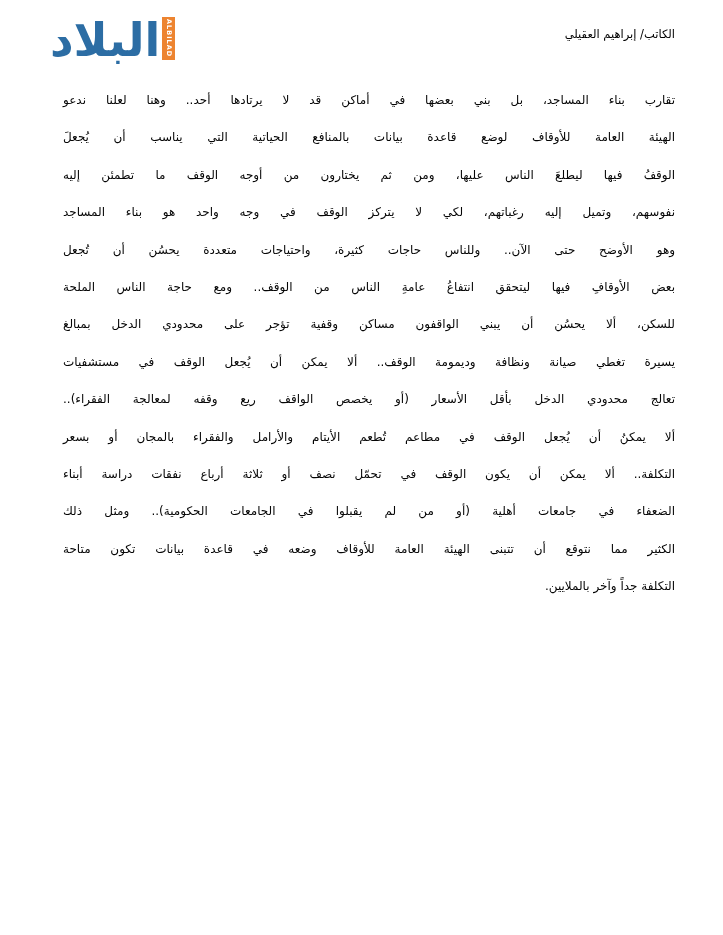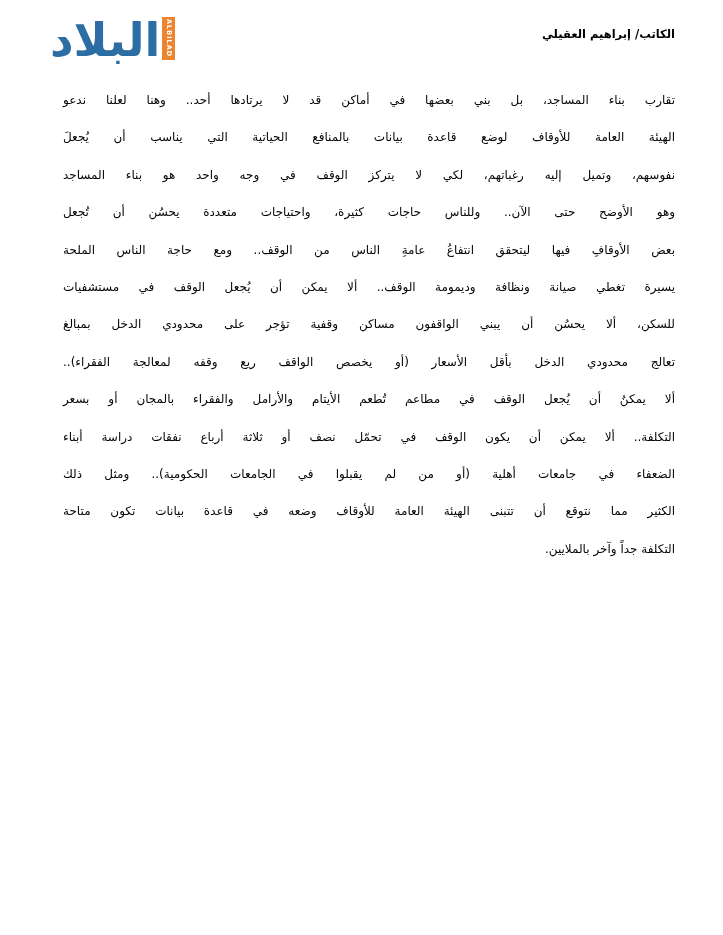--- a/index.html
+++ b/index.html
@@ -43,21 +43,21 @@
     align-items: center;
     justify-content: center;
     box-sizing: border-box;
   }
   .author {
     position: absolute;
     top: 27px;
     right: 56px;
     direction: rtl;
     font-size: 11.5px;
-    font-weight: bold;
+    font-weight: normal;
     color: #000000;
   }
 
   
   .article {
     position: absolute;
     top: 82px;
     left: 55px;
     right: 56px;
     direction: rtl;
@@ -95,25 +95,26 @@
   <div class="logo">
     <span class="logo-ar" style="color: rgb(44, 109, 164);">البلاد</span>
     <span class="logo-bar" style="background-color: rgb(237, 132, 48);">ALBILAD</span>
   </div>
 
   <div class="author">الكاتب/ إبراهيم العقيلي</div>
 
   <div class="article">
     <div class="line">تقارب بناء المساجد، بل بني بعضها في أماكن قد لا يرتادها أحد.. وهنا لعلنا ندعو</div>
     <div class="line">الهيئة العامة للأوقاف لوضع قاعدة بيانات بالمنافع الحياتية التي يناسب أن يُجعلَ</div>
+    <div class="line">الوقفُ فيها ليطلعَ الناس عليها، ومن ثم يختارون من أوجه الوقف ما تطمئن إليه</div>
     <div class="line">نفوسهم، وتميل إليه رغباتهم، لكي لا يتركز الوقف في وجه واحد هو بناء المساجد</div>
     <div class="line">وهو الأوضح حتى الآن.. وللناس حاجات كثيرة، واحتياجات متعددة يحسُن أن تُجعل</div>
     <div class="line">بعض الأوقافِ فيها ليتحقق انتفاعُ عامةِ الناس من الوقف.. ومع حاجة الناس الملحة</div>
+    <div class="line">للسكن، ألا يحسُن أن يبني الواقفون مساكن وقفية تؤجر على محدودي الدخل بمبالغ</div>
     <div class="line">يسيرة تغطي صيانة ونظافة وديمومة الوقف.. ألا يمكن أن يُجعل الوقف في مستشفيات</div>
-    <div class="line">للسكن، ألا يحسُن أن يبني الواقفون مساكن وقفية تؤجر على محدودي الدخل بمبالغ</div>
     <div class="line">تعالج محدودي الدخل بأقل الأسعار (أو يخصص الواقف ريع وقفه لمعالجة الفقراء)..</div>
     <div class="line">ألا يمكنُ أن يُجعل الوقف في مطاعم تُطعم الأيتام والأرامل والفقراء بالمجان أو بسعر</div>
     <div class="line">التكلفة.. ألا يمكن أن يكون الوقف في تحمّل نصف أو ثلاثة أرباع نفقات دراسة أبناء</div>
     <div class="line">الضعفاء في جامعات أهلية (أو من لم يقبلوا في الجامعات الحكومية).. ومثل ذلك</div>
     <div class="line">الكثير مما نتوقع أن تتبنى الهيئة العامة للأوقاف وضعه في قاعدة بيانات تكون متاحة</div>
     <div class="line last">التكلفة جداً وآخر بالملايين.</div>
   </div>
 
   <div class="page-number">123</div>
 

